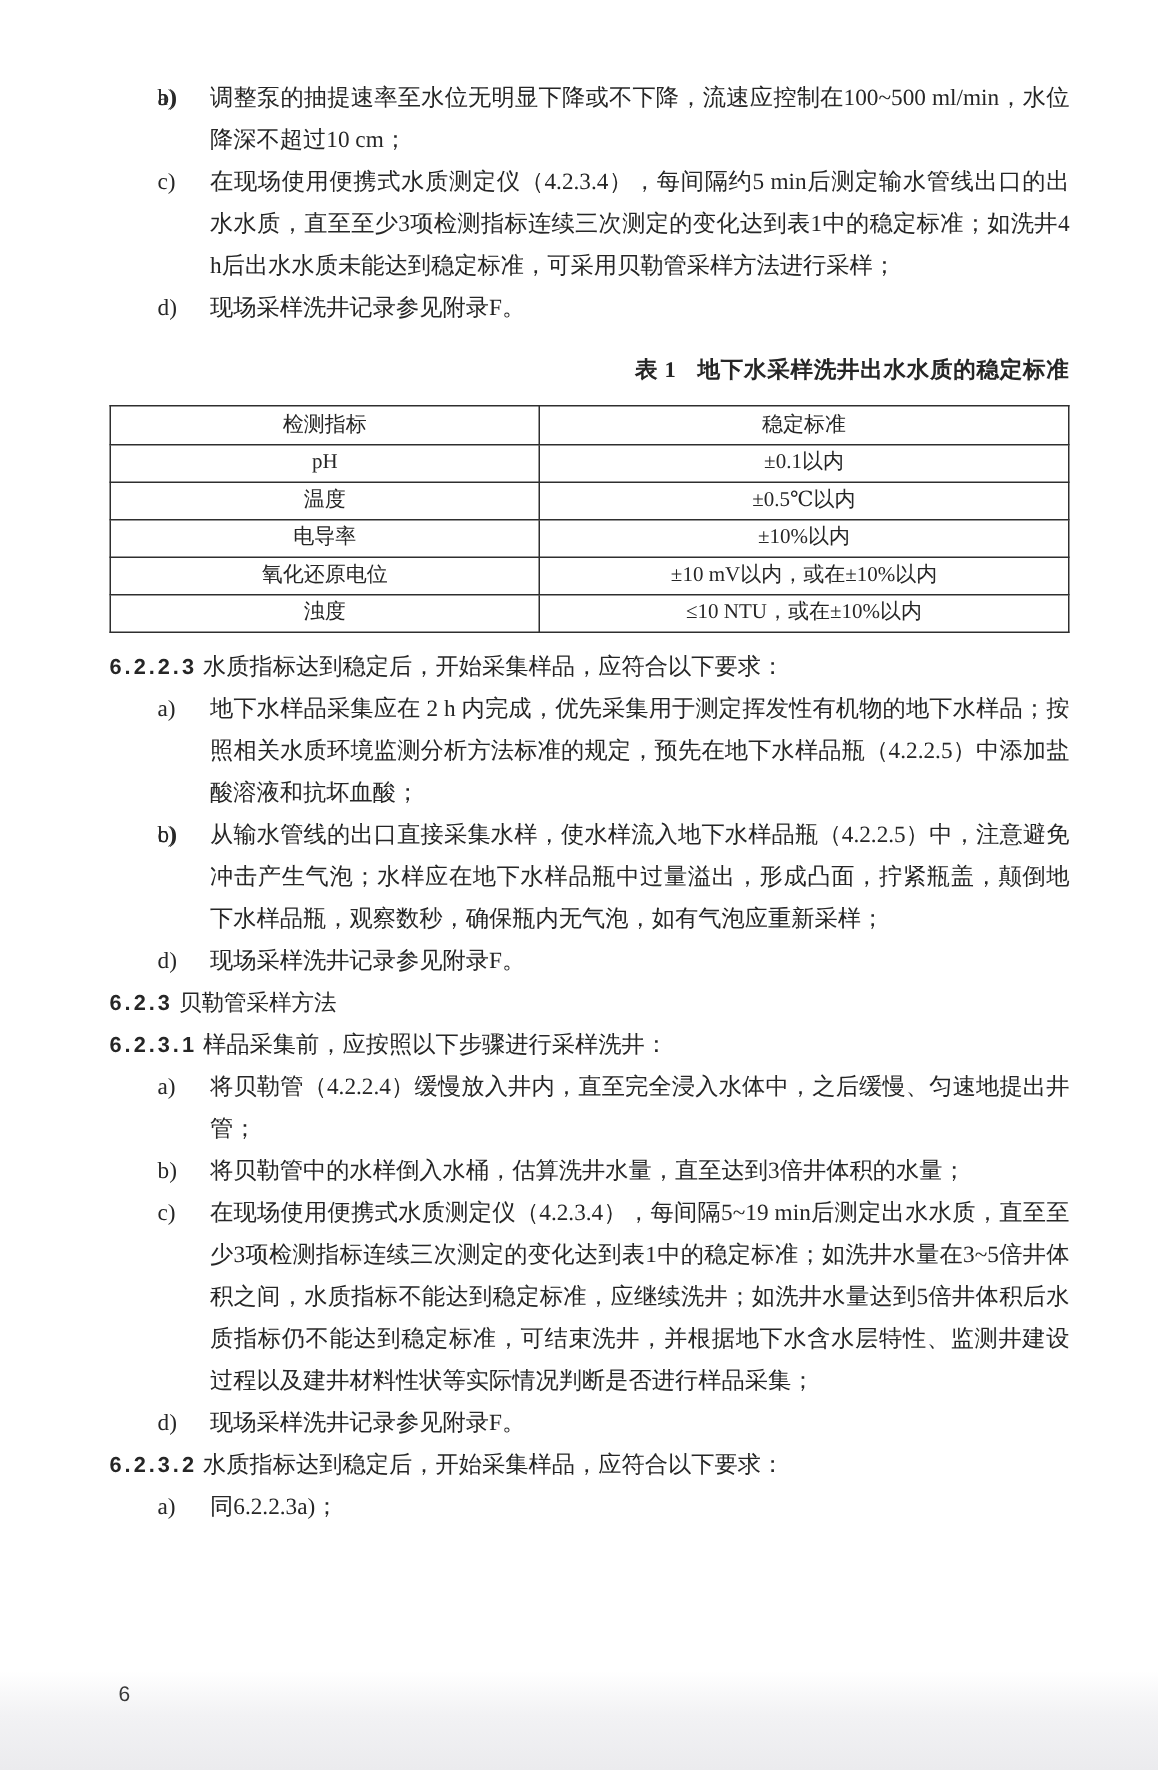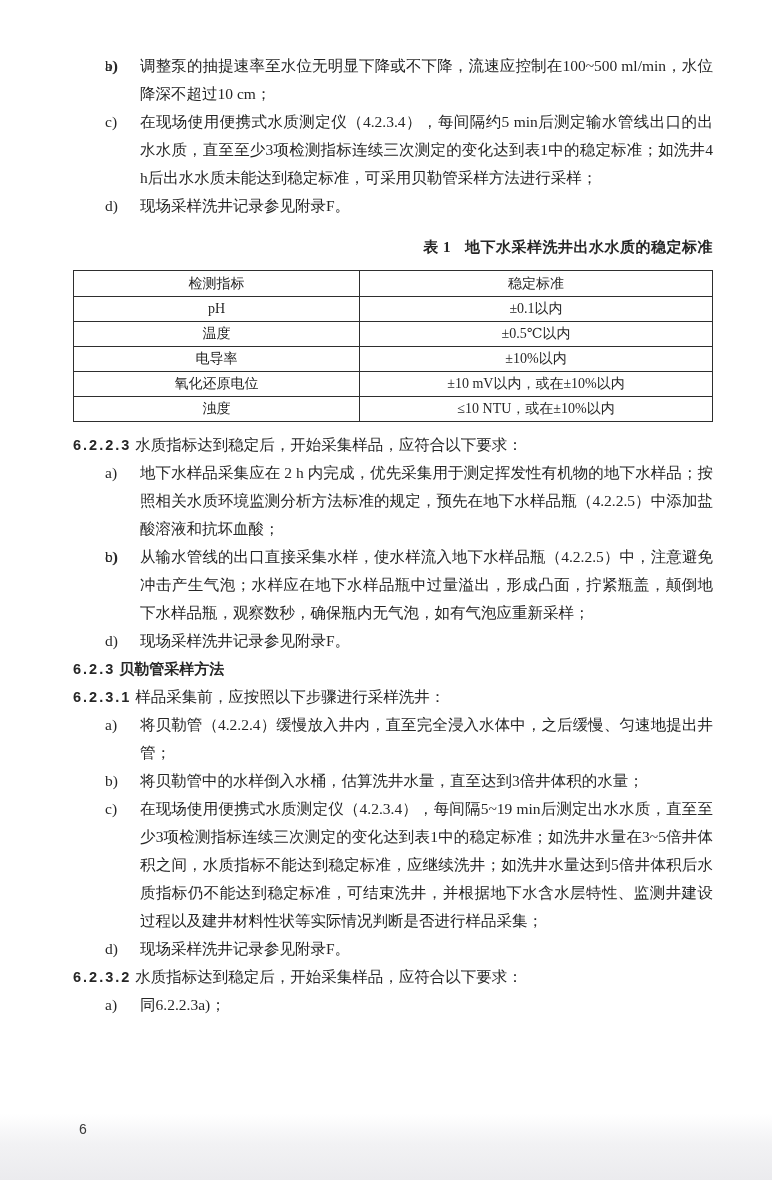--- a/index.html
+++ b/index.html
@@ -42,21 +42,21 @@
   .clause { text-align: justify; }
   .clause-num {
     font-family: "Liberation Sans", "DejaVu Sans", sans-serif;
     font-weight: bold;
     letter-spacing: 2px;
     margin-right: 4px;
     font-size: 14.5px;
   }
   .clause-heading .clause-title {
     font-family: "Liberation Sans", "DejaVu Sans", sans-serif;
-    font-weight: 700;
+    font-weight: 400;
     font-size: 15px;
   }
 
   
   .table-caption {
     text-align: right;
     font-weight: bold;
     font-size: 15px;
     margin-top: 13px;
     margin-bottom: 9px;

